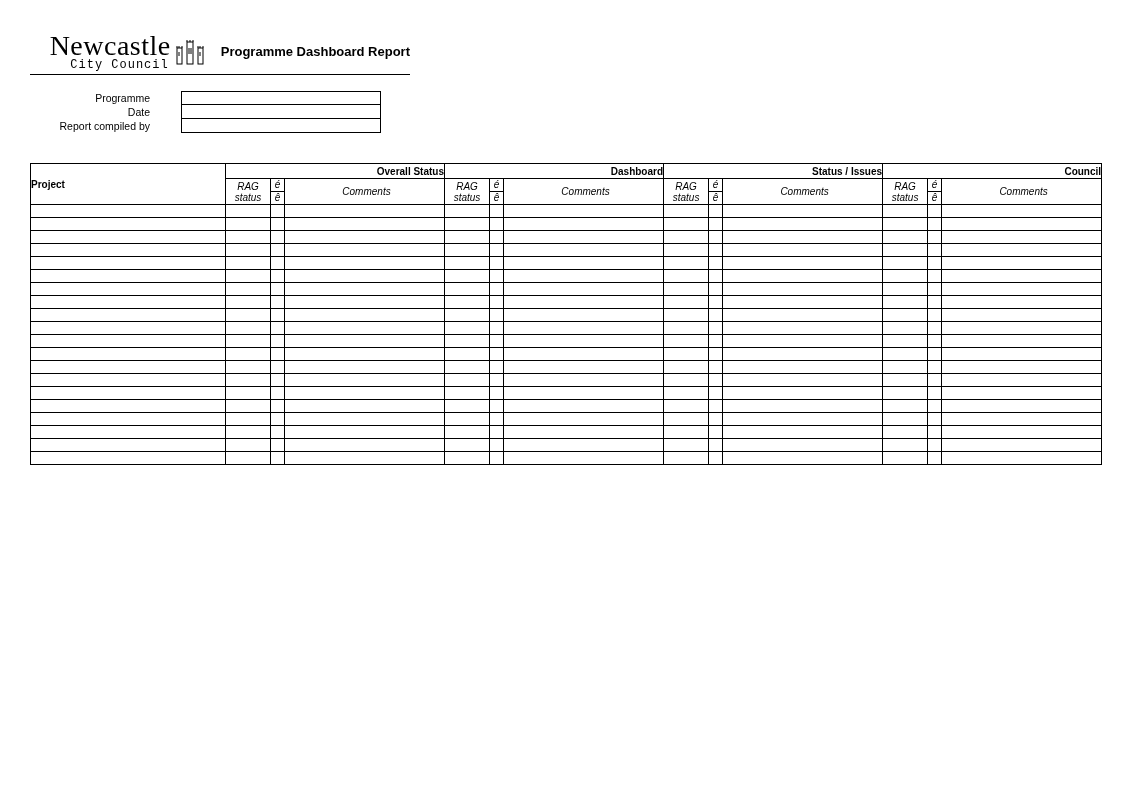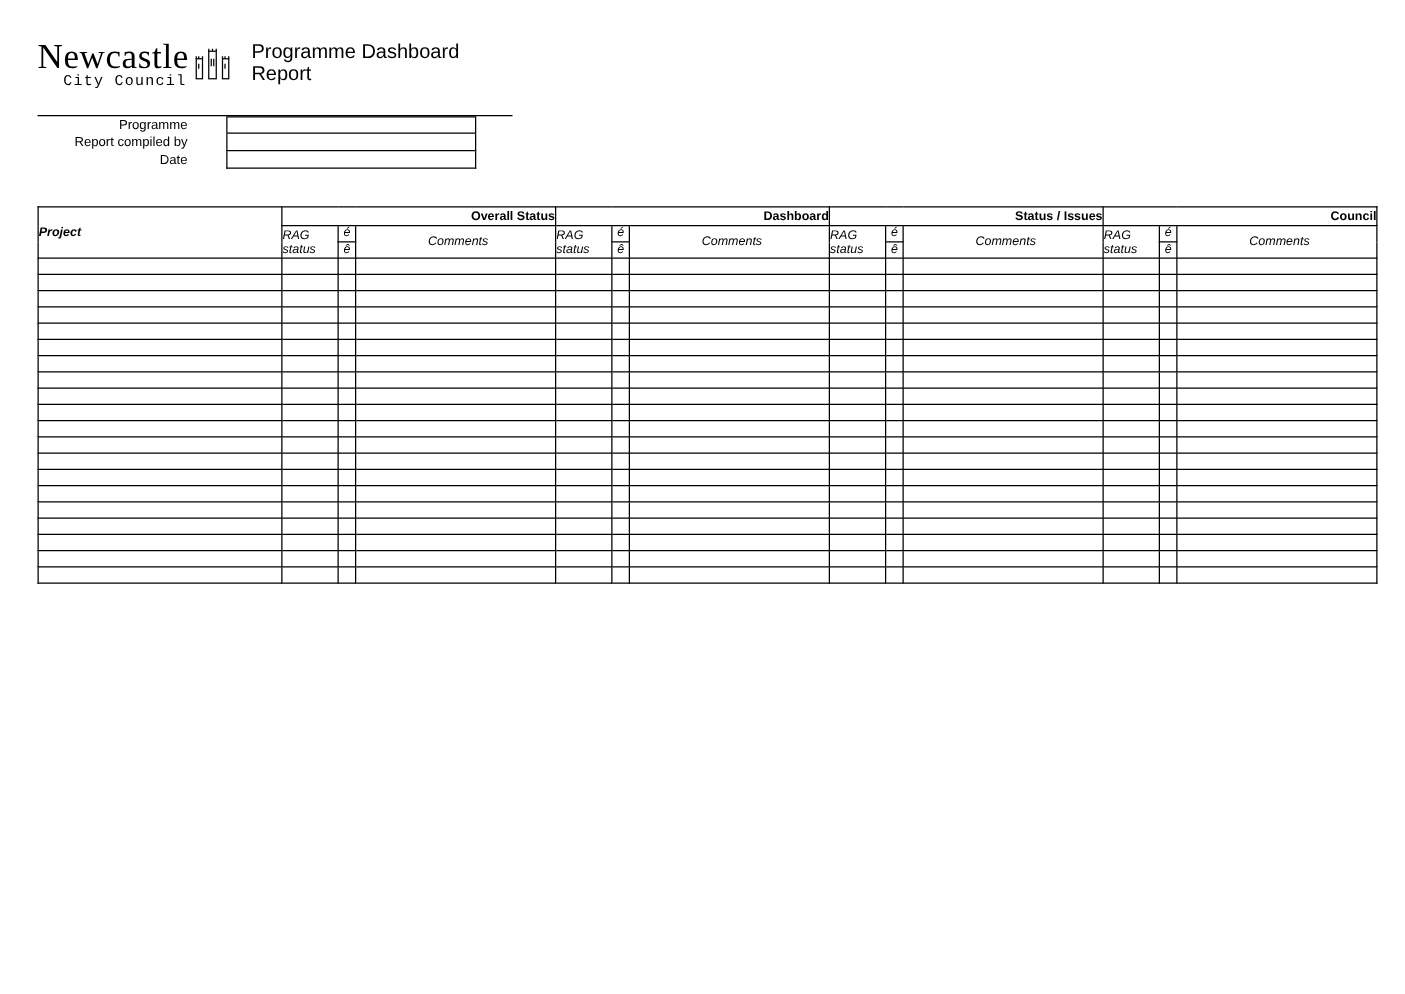--- a/index.html
+++ b/index.html
@@ -16,22 +16,22 @@
     padding: 30px 30px 30px 30px;
     box-sizing: border-box;
   }
 
   
   .header-strip {
     display: flex;
     align-items: center;
     border-bottom: 1.5px solid #000;
     width: 380px;
-    padding-bottom: 20px;
-    margin-bottom: 0;
+    padding-bottom: 2px;
+    margin-bottom: 16px;
     justify-content: flex-end;
   }
   .logo-block {
     display: flex;
     align-items: flex-end;
     margin-right: 8px;
   }
   .logo-text-col {
     display: flex;
     flex-direction: column;
@@ -48,22 +48,22 @@
     letter-spacing: 1px;
     align-self: flex-end;
     margin-top: -4px;
     margin-right: 2px;
   }
   .logo-towers {
     margin-left: 4px;
     margin-bottom: 2px;
   }
   .report-title {
-    font-size: 16px;
-    font-weight: normal;
+    font-size: 13px;
+    font-weight: bold;
     margin-left: 8px;
   }
 
   
   .meta-row {
     display: flex;
     width: 1064px;
     margin-bottom: 30px;
     font-size: 11px;
   }
@@ -121,27 +121,26 @@
 
   th.group-hdr {
     text-align: right;
     font-weight: bold;
     padding: 1px 4px;
     font-size: 11px;
     height: 14px;
   }
   th.project-hdr {
     text-align: left;
-    font-style: italic;
     font-weight: bold;
     padding-left: 6px;
     font-size: 11px;
   }
   th.sub-hdr {
-    text-align: left;
+    text-align: center;
     font-style: italic;
     font-weight: normal;
     font-size: 10px;
     line-height: 11px;
     padding: 2px 0;
   }
   th.sub-hdr.comments {
     text-align: center;
     padding-left: 4px;
   }
@@ -207,25 +206,25 @@
     <span class="report-title">Programme Dashboard Report</span>
   </div>
 
   <div class="meta-row">
     <div class="meta-right">
       <div class="meta-line">
         <span class="meta-label">Programme</span>
         <span class="meta-box"></span>
       </div>
       <div class="meta-line">
-        <span class="meta-label">Report compiled by</span>
+        <span class="meta-label">Date</span>
         <span class="meta-box"></span>
       </div>
       <div class="meta-line">
-        <span class="meta-label">Date</span>
+        <span class="meta-label">Report compiled by</span>
         <span class="meta-box"></span>
       </div>
     </div>
   </div>
 
   <table class="dash">
     <colgroup>
       <col class="c-project">
       <col class="c-rag">
         <col class="c-arrow">

